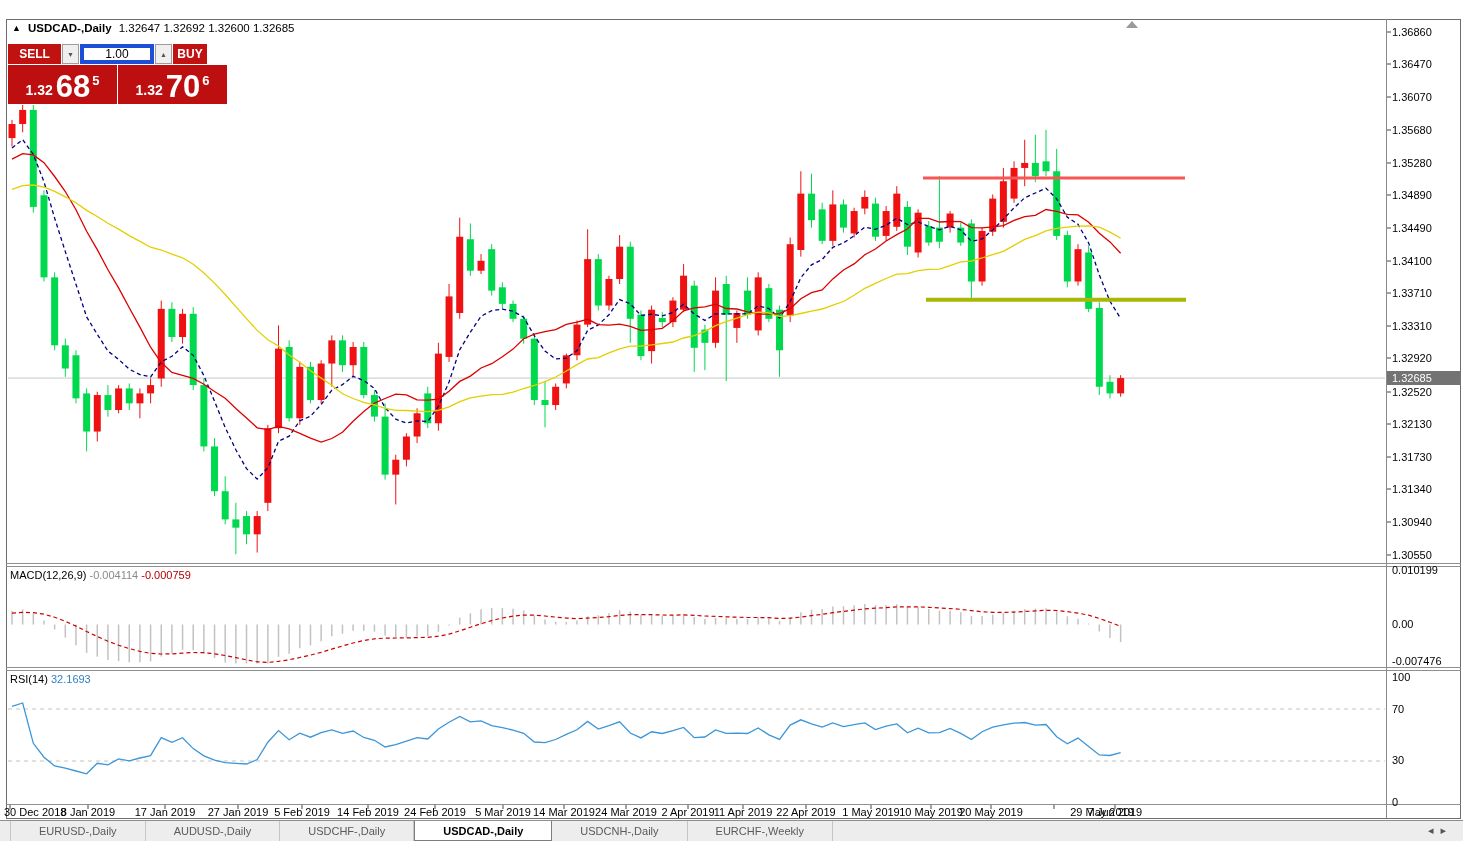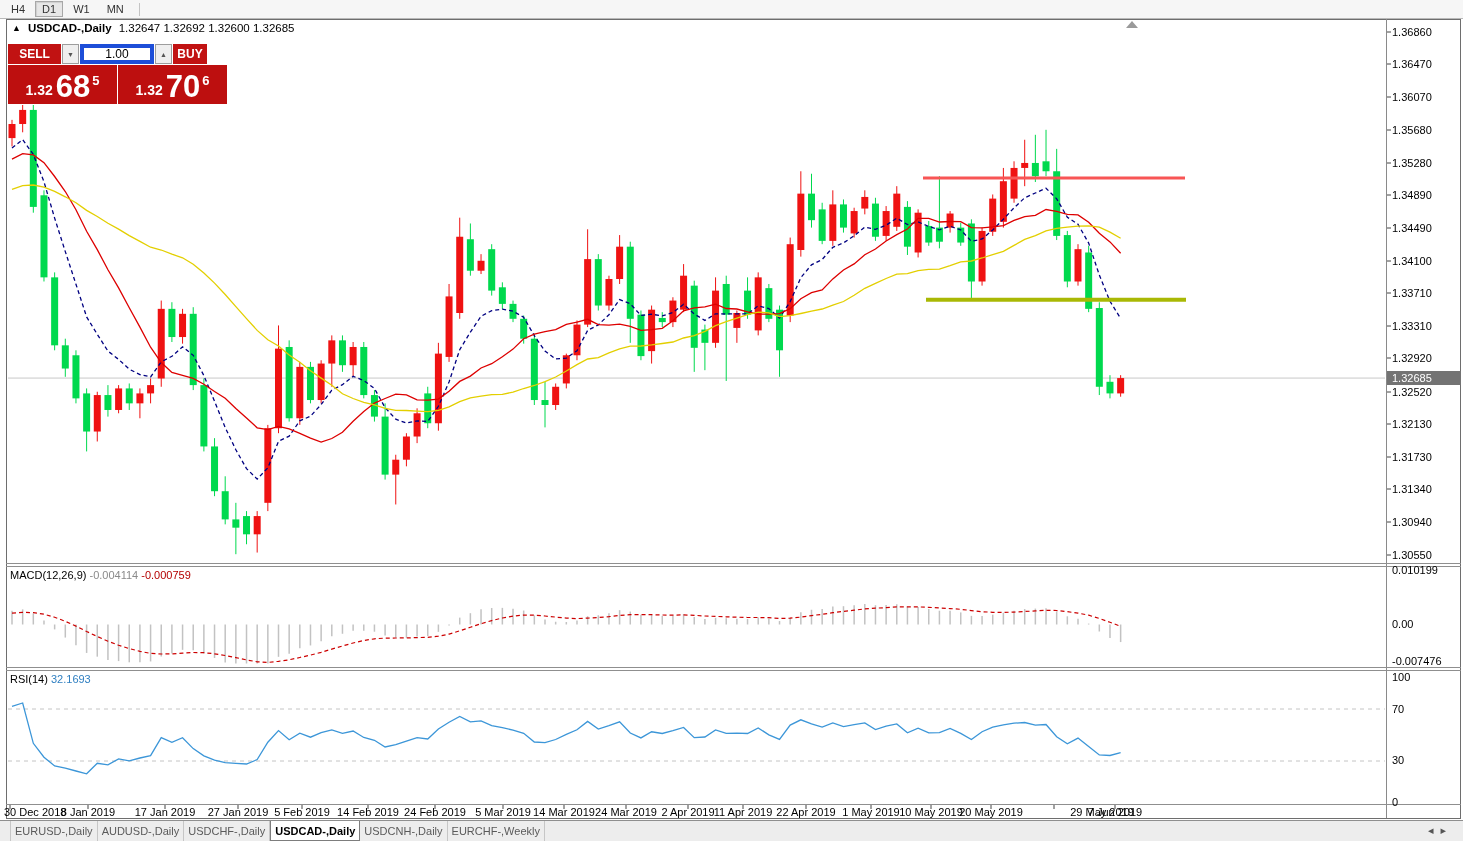--- a/index.html
+++ b/index.html
@@ -34,21 +34,21 @@
   .pricebox .big{font-size:31px;font-weight:700;line-height:0.85;}
   .pricebox .sup{font-size:13px;font-weight:700;margin-left:2px;margin-bottom:12px;}
   
   .pl{position:absolute;left:1392px;z-index:4;font-size:11px;color:#000;white-space:nowrap;}
   .ptag{position:absolute;left:1387px;width:74px;height:14px;background:#737373;color:#fff;font-size:11px;line-height:14px;padding-left:5px;z-index:5;}
   .ind-label{position:absolute;z-index:5;font-size:11px;color:#000;white-space:nowrap;}
   .dl{position:absolute;z-index:4;font-size:11px;color:#000;white-space:nowrap;top:806px;}
   .shift-tri{position:absolute;left:1126px;top:21px;width:0;height:0;border-left:6px solid transparent;border-right:6px solid transparent;border-bottom:7px solid #9a9a9a;z-index:4;}
   
   .tabbar{position:absolute;left:0;top:820px;width:1463px;height:21px;background:#ededed;border-top:1px solid #8f8f8f;display:flex;align-items:stretch;padding-left:10px;z-index:6;}
-  .tab{font-size:11px;color:#5a5a5a;display:flex;align-items:center;padding:0 4px;border-right:1px solid #c6c6c6;cursor:default;}
+  .tab{font-size:11px;color:#5a5a5a;display:flex;align-items:center;padding:0 28px;border-right:1px solid #c6c6c6;cursor:default;}
   .tab.first{border-left:1px solid #c6c6c6;}
   .tab.active{background:#fff;color:#000;font-weight:700;border:1px solid #7d7d7d;border-top:none;margin-top:0;}
   .tab-arrows{position:absolute;right:10px;top:824px;font-size:11px;color:#555;letter-spacing:7px;z-index:6;}
 </style>
 </head>
 <body>
 
 <div class="screen">
 
   <svg class="chart" width="1463" height="841" id="chartsvg">
@@ -407,27 +407,20 @@
       <line x1="688" y1="805" x2="688" y2="809" stroke="#444" stroke-width="1"></line>
       <line x1="743" y1="805" x2="743" y2="809" stroke="#444" stroke-width="1"></line>
       <line x1="806" y1="805" x2="806" y2="809" stroke="#444" stroke-width="1"></line>
       <line x1="871" y1="805" x2="871" y2="809" stroke="#444" stroke-width="1"></line>
       <line x1="931" y1="805" x2="931" y2="809" stroke="#444" stroke-width="1"></line>
       <line x1="991" y1="805" x2="991" y2="809" stroke="#444" stroke-width="1"></line>
       <line x1="1054" y1="805" x2="1054" y2="809" stroke="#444" stroke-width="1"></line>
       <line x1="1115" y1="805" x2="1115" y2="809" stroke="#444" stroke-width="1"></line>
     </svg>
 
-  <div class="toolbar" id="toolbar">
-      <div class="tf-btn">H4</div>
-      <div class="tf-btn active">D1</div>
-      <div class="tf-btn">W1</div>
-      <div class="tf-btn">MN</div>
-      <div class="tb-sep"></div>
-    </div>
 
   <div class="win-border"></div>
   <div class="vaxis-line"></div>
   <div class="split" style="top:563px"></div>
   <div class="split" style="top:566px"></div>
   <div class="split" style="top:667px"></div>
   <div class="split" style="top:670px"></div>
   <div class="split" style="top:804px"></div>
 
   <div class="chart-title">

